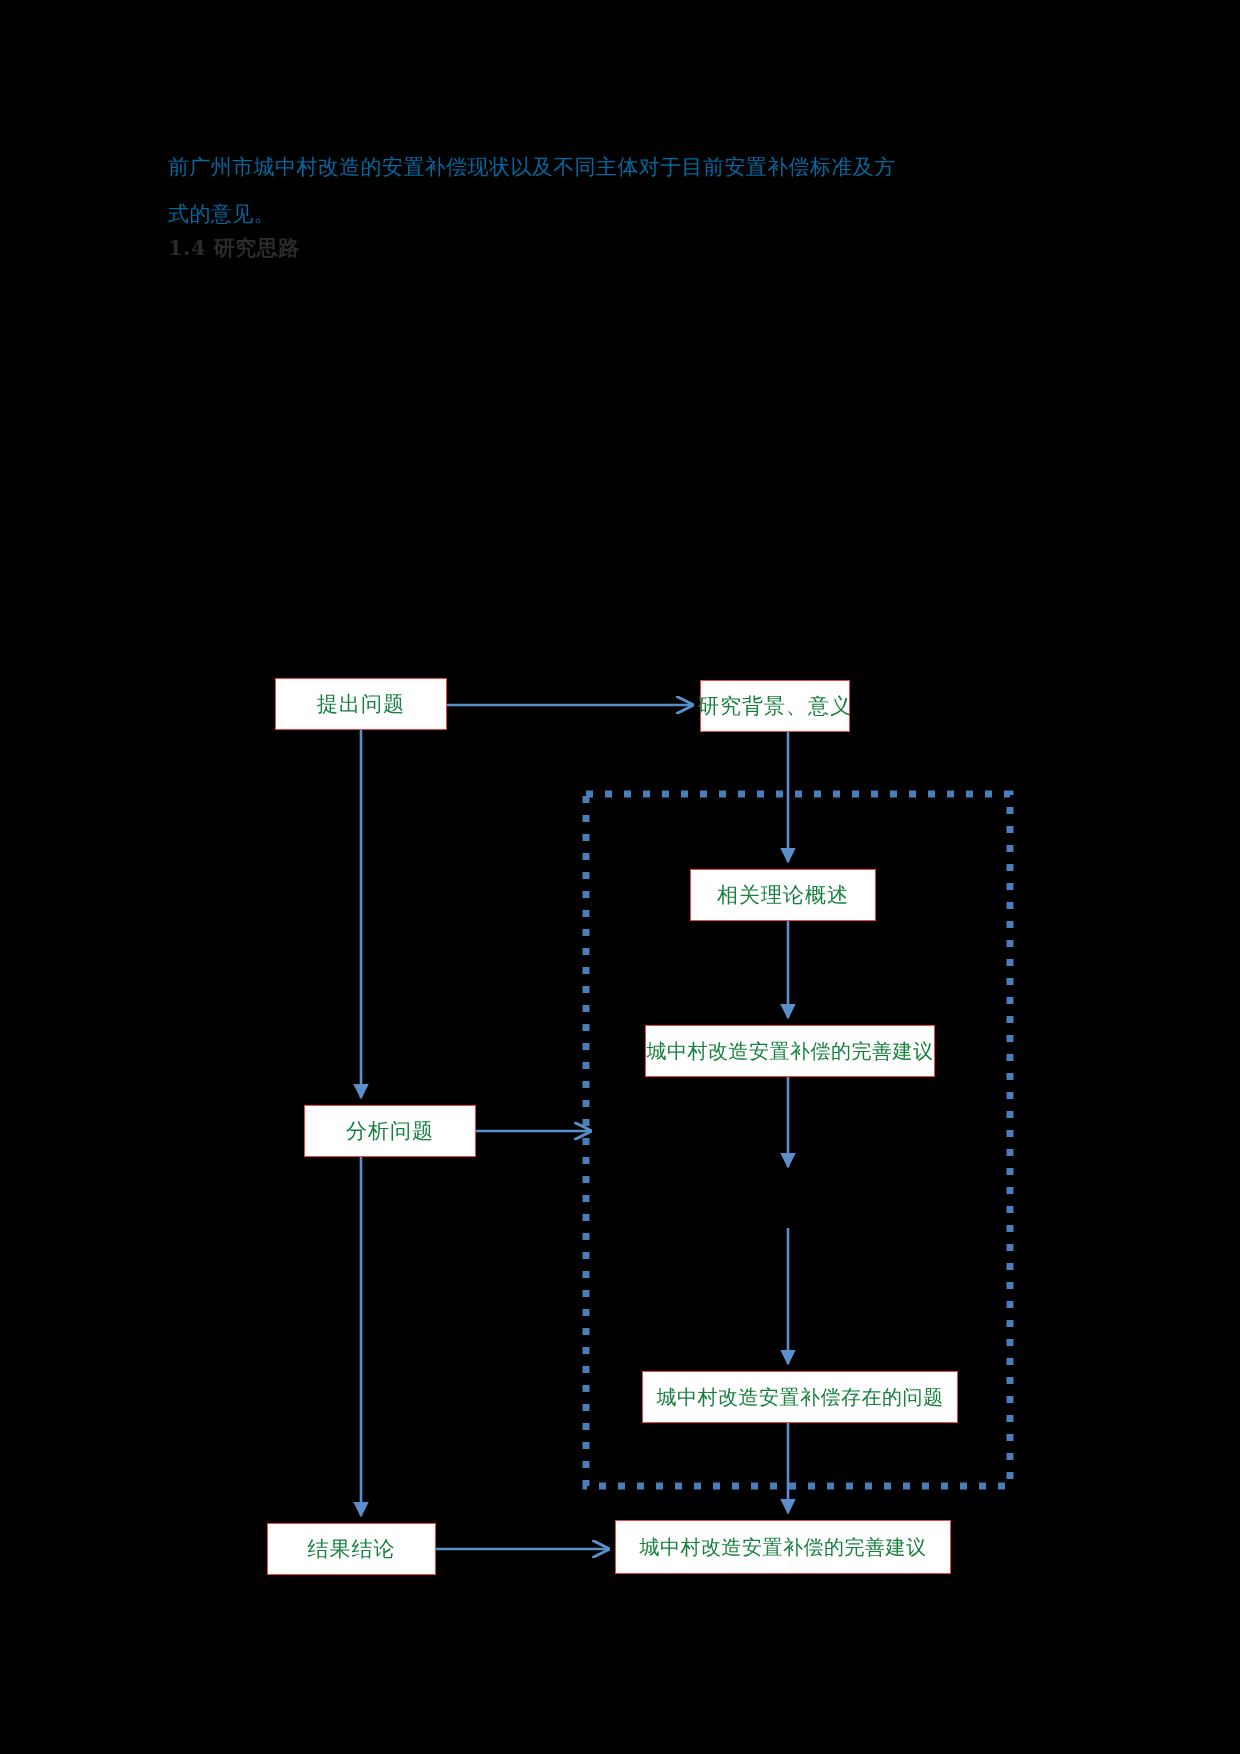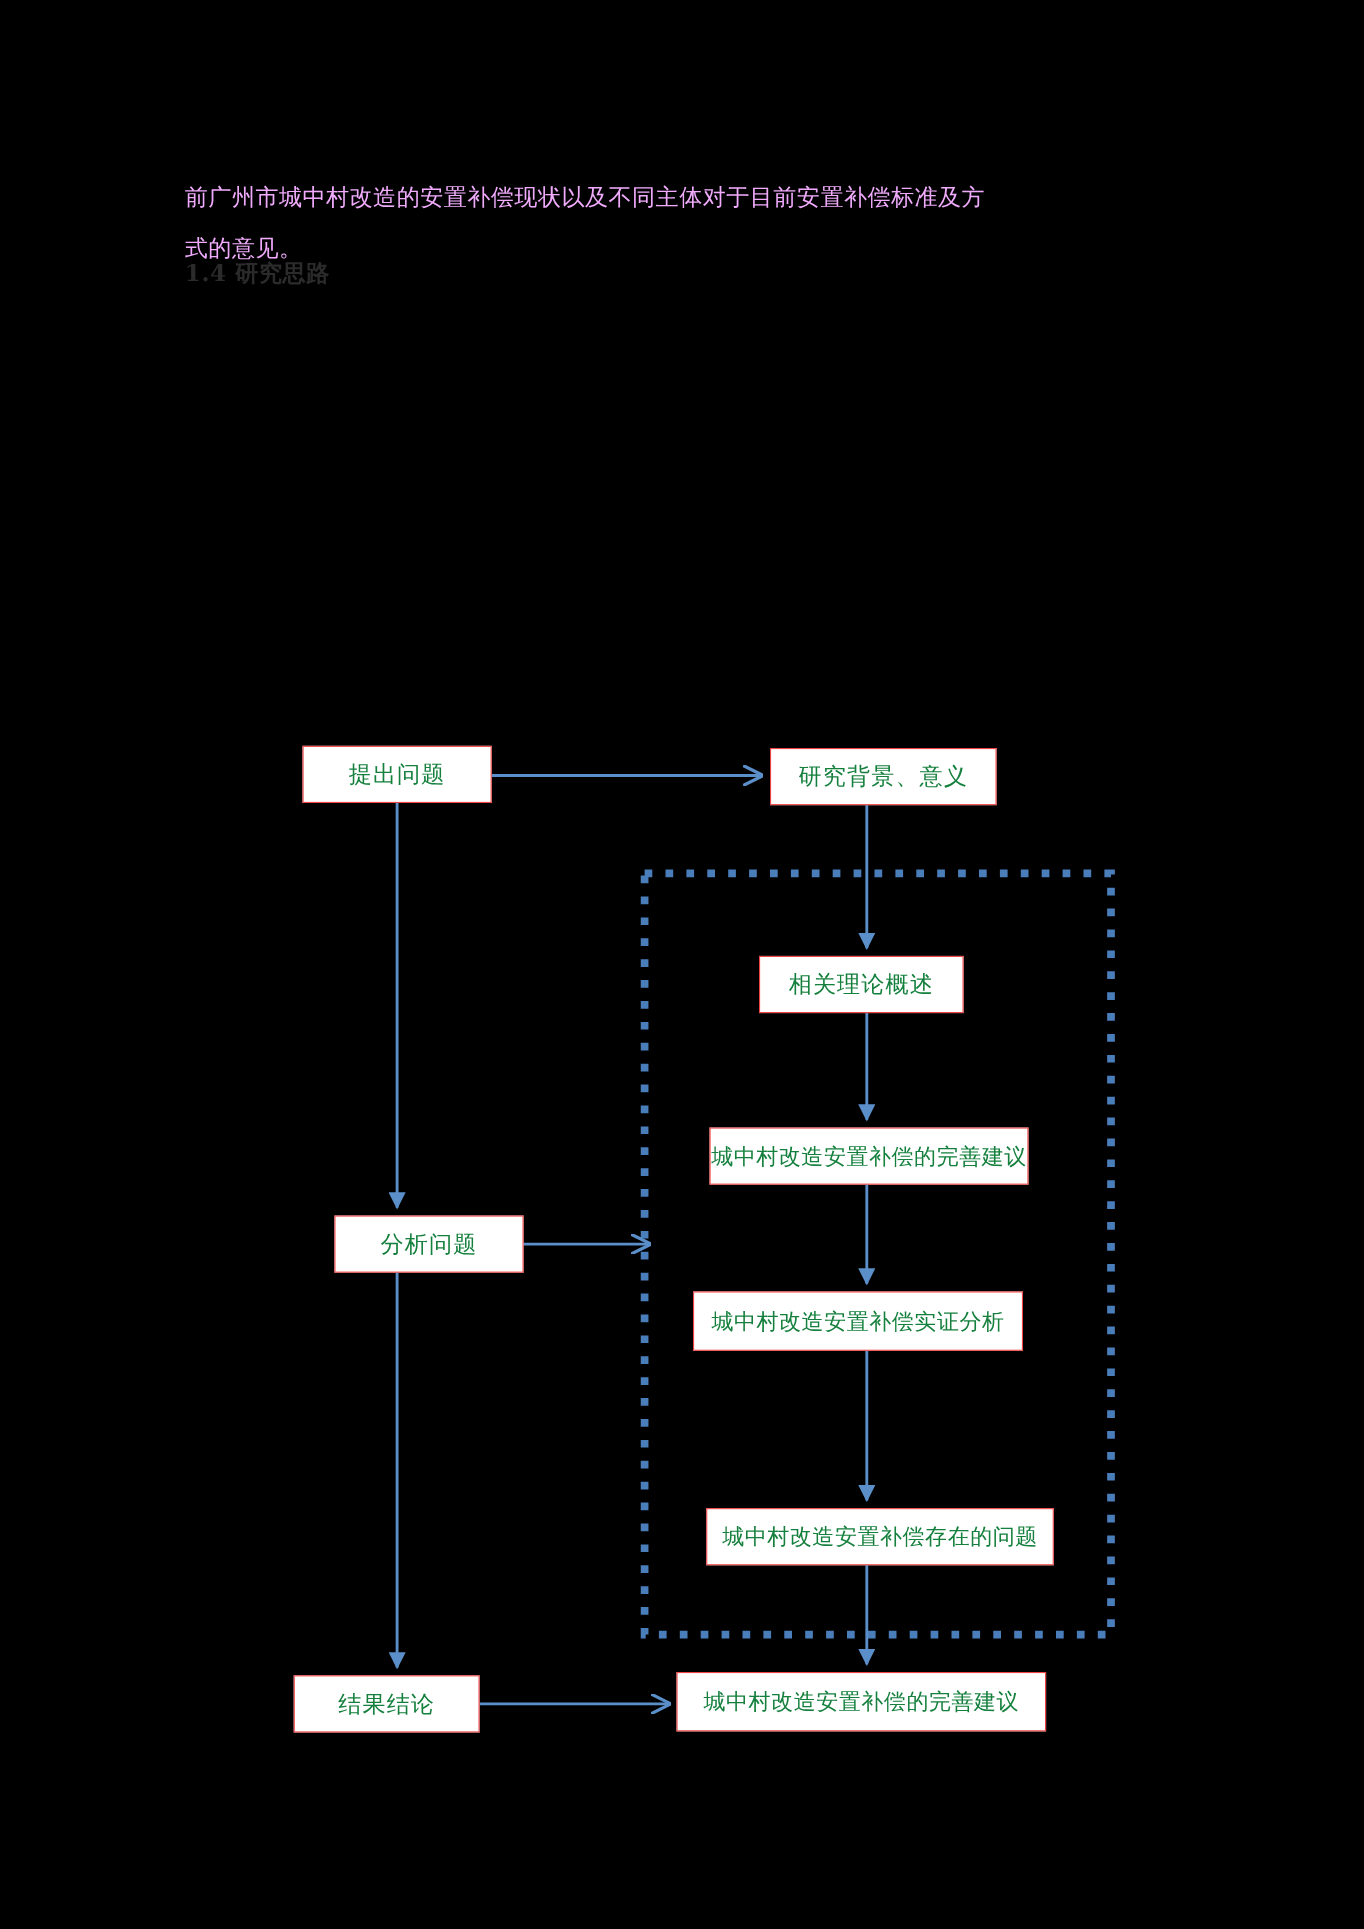--- a/index.html
+++ b/index.html
@@ -12,23 +12,23 @@
     height: 1754px;
     position: relative;
     overflow: hidden;
     font-family: "DejaVu Sans", "Liberation Sans", sans-serif;
   }
 
   
   .doc-text {
     position: absolute;
     left: 168px;
-    top: 156px;
+    top: 144px;
     width: 800px;
-    color: #f0abfc;
+    color: #0369a1;
     font-family: "DejaVu Serif", "Liberation Serif", serif;
     font-size: 21px;
     line-height: 47px;
     letter-spacing: 0.4px;
     white-space: pre-wrap;
   }
   .doc-heading {
     position: absolute;
     left: 168px;
     top: 232px;
@@ -65,21 +65,21 @@
     justify-content: center;
     color: #15803d;
     font-family: Liberation Serif, serif;
     font-size: 21px;
     letter-spacing: 1px;
     white-space: nowrap;
   }
   .flow-box.wide { font-size: 20px; letter-spacing: 0.5px; }
 
   .box-提出问题        { left: 275px; top: 678px;  width: 172px; height: 52px; }
-  .box-研究背景        { left: 700px; top: 680px;  width: 206px; height: 52px; }
+  .box-研究背景        { left: 700px; top: 680px;  width: 150px; height: 52px; }
   .box-相关理论        { left: 690px; top: 869px;  width: 186px; height: 52px; }
   .box-立法现状        { left: 645px; top: 1025px; width: 290px; height: 52px; }
   .box-分析问题        { left: 260px; top: 1105px; width: 172px; height: 52px; margin-left: 44px; }
   .box-实证分析        { left: 630px; top: 1174px; width: 300px; height: 54px; }
   .box-存在的问题      { left: 628px; top: 1371px; width: 316px; height: 52px; margin-left: 14px; }
   .box-结果结论        { left: 267px; top: 1523px; width: 169px; height: 52px; }
   .box-完善建议        { left: 615px; top: 1520px; width: 336px; height: 54px; }
 </style>
 </head>
 <body>
@@ -127,21 +127,20 @@
   <div class="flow-box box-提出问题">提出问题</div>
 
   <div class="flow-box box-研究背景">研究背景、意义</div>
 
   <div class="flow-box box-相关理论">相关理论概述</div>
 
   <div class="flow-box wide box-立法现状">城中村改造安置补偿的完善建议</div>
 
   <div class="flow-box box-分析问题">分析问题</div>
 
-  <div class="flow-box wide box-实证分析">城中村改造安置补偿实证分析</div>
 
   <div class="flow-box wide box-存在的问题">城中村改造安置补偿存在的问题</div>
 
   <div class="flow-box box-结果结论">结果结论</div>
 
   <div class="flow-box wide box-完善建议">城中村改造安置补偿的完善建议</div>
 
 </div>
 
 </body></html>

